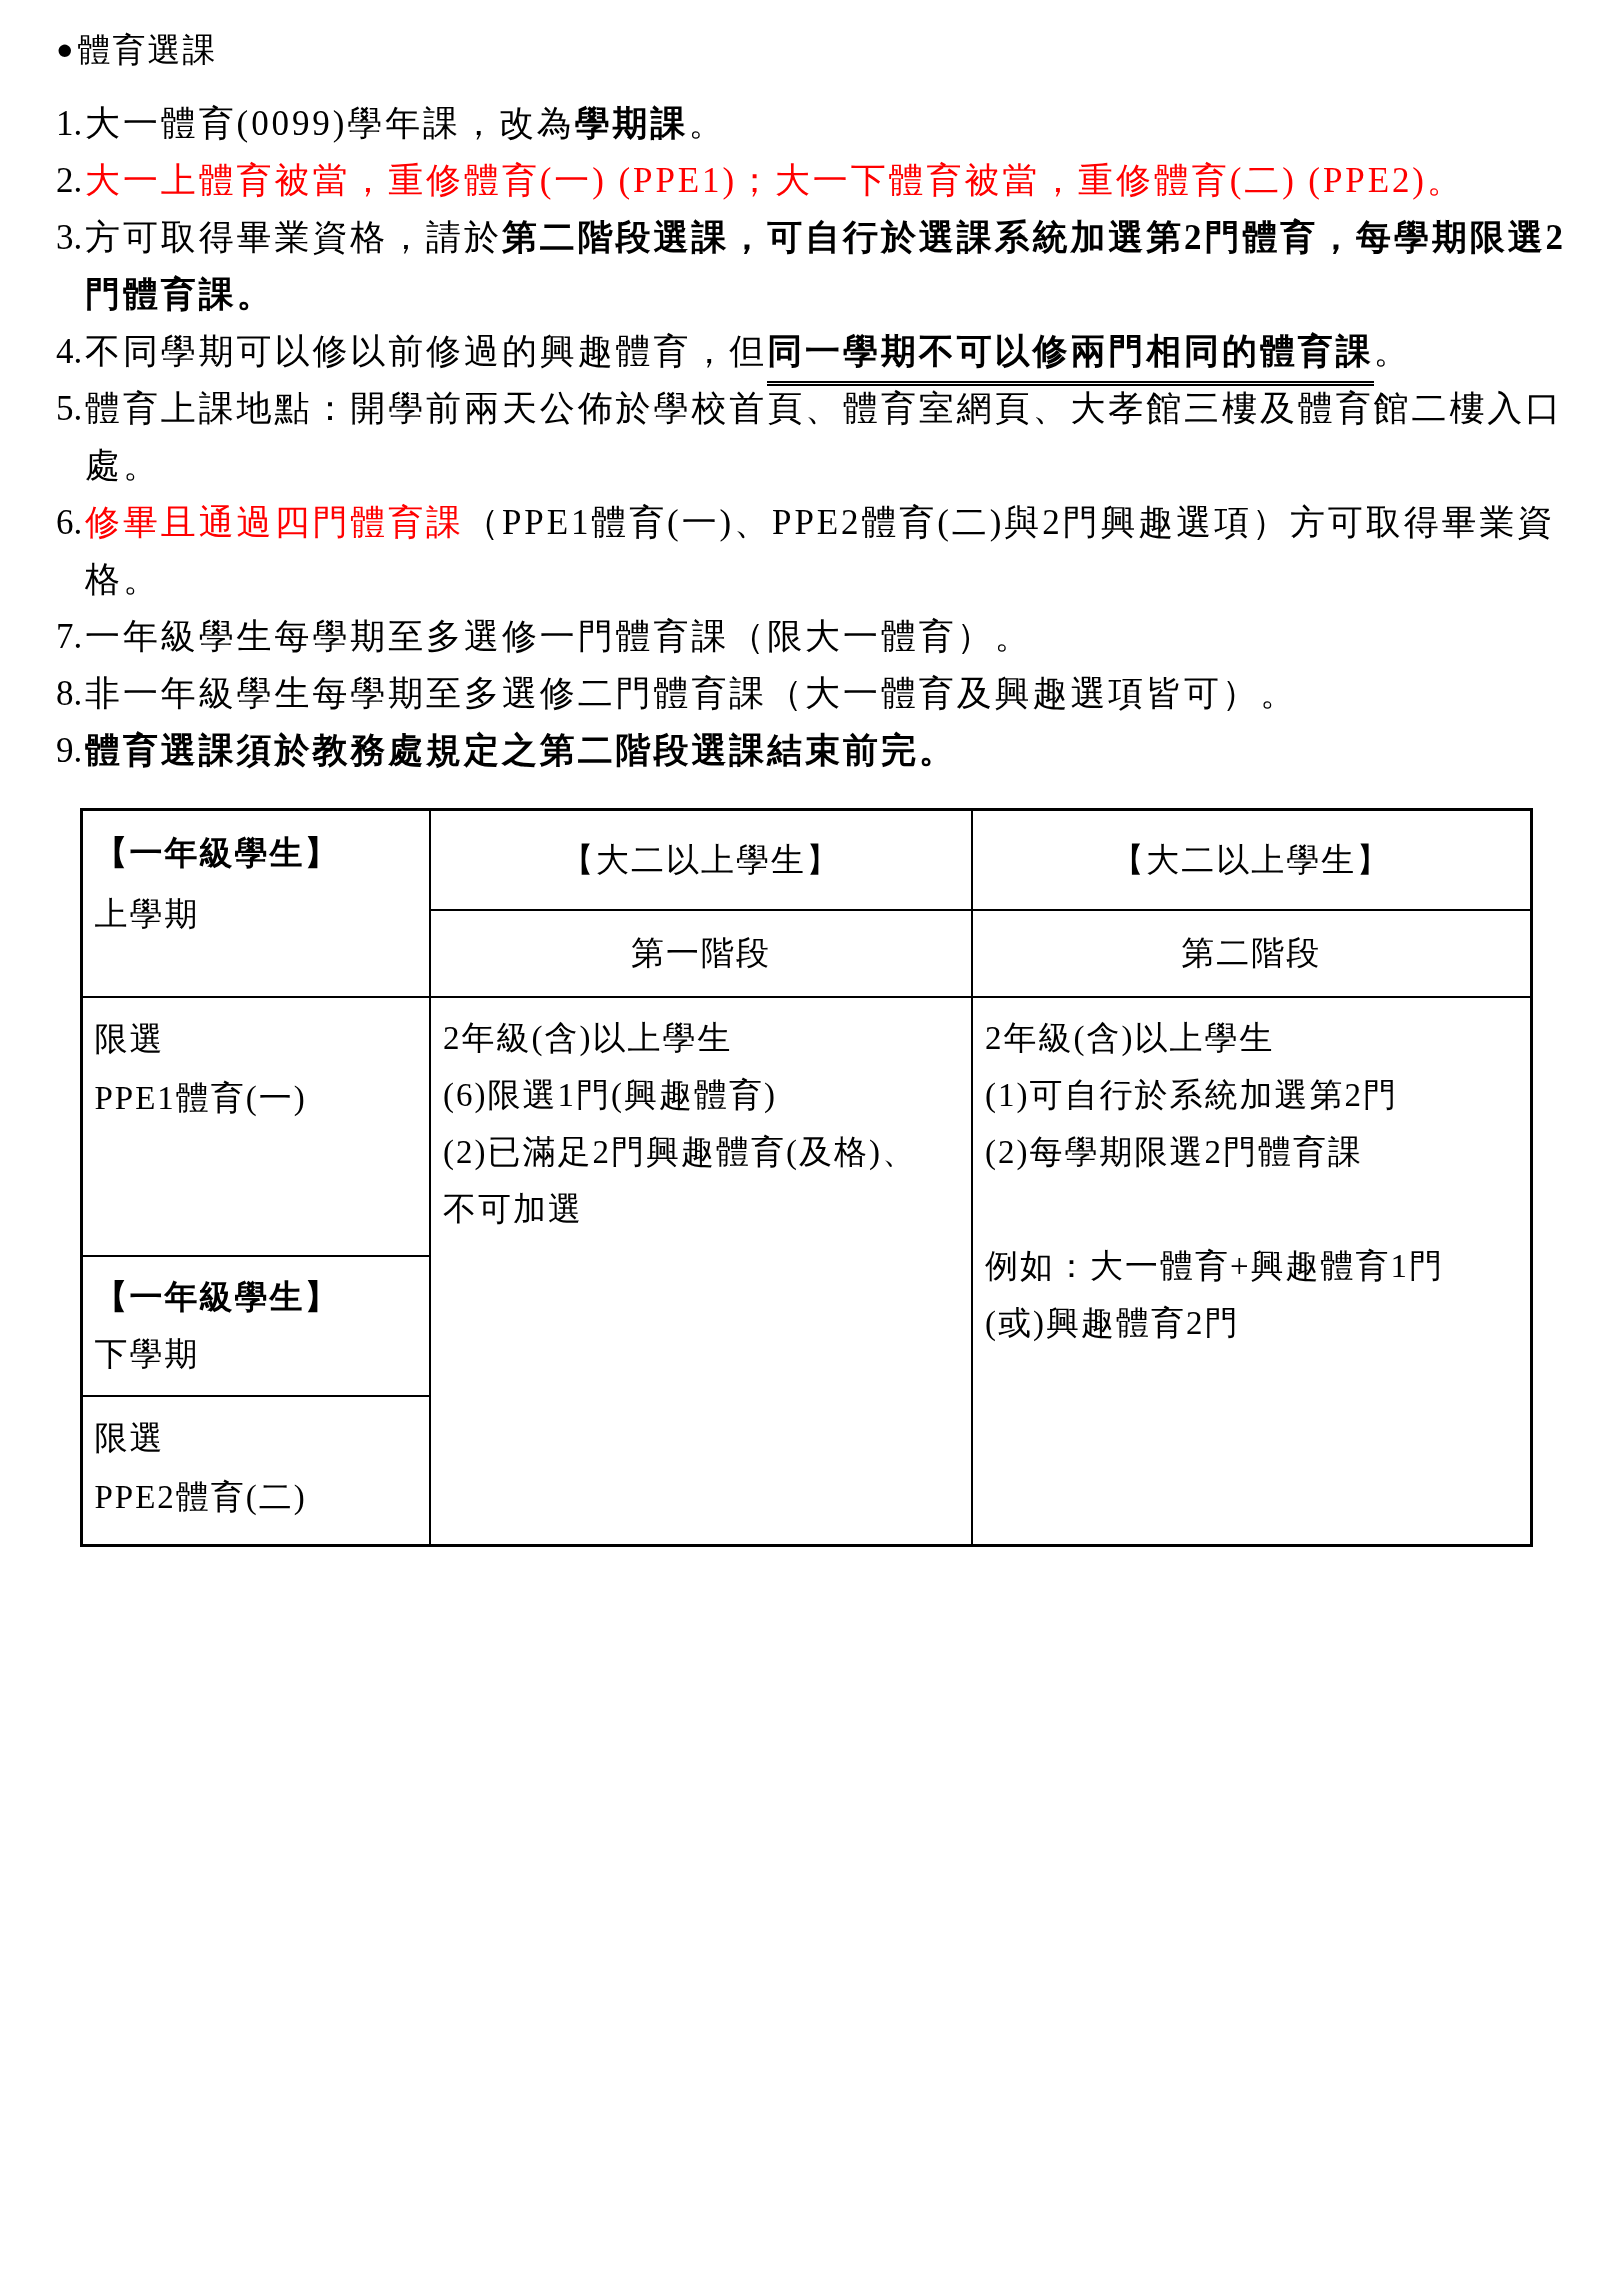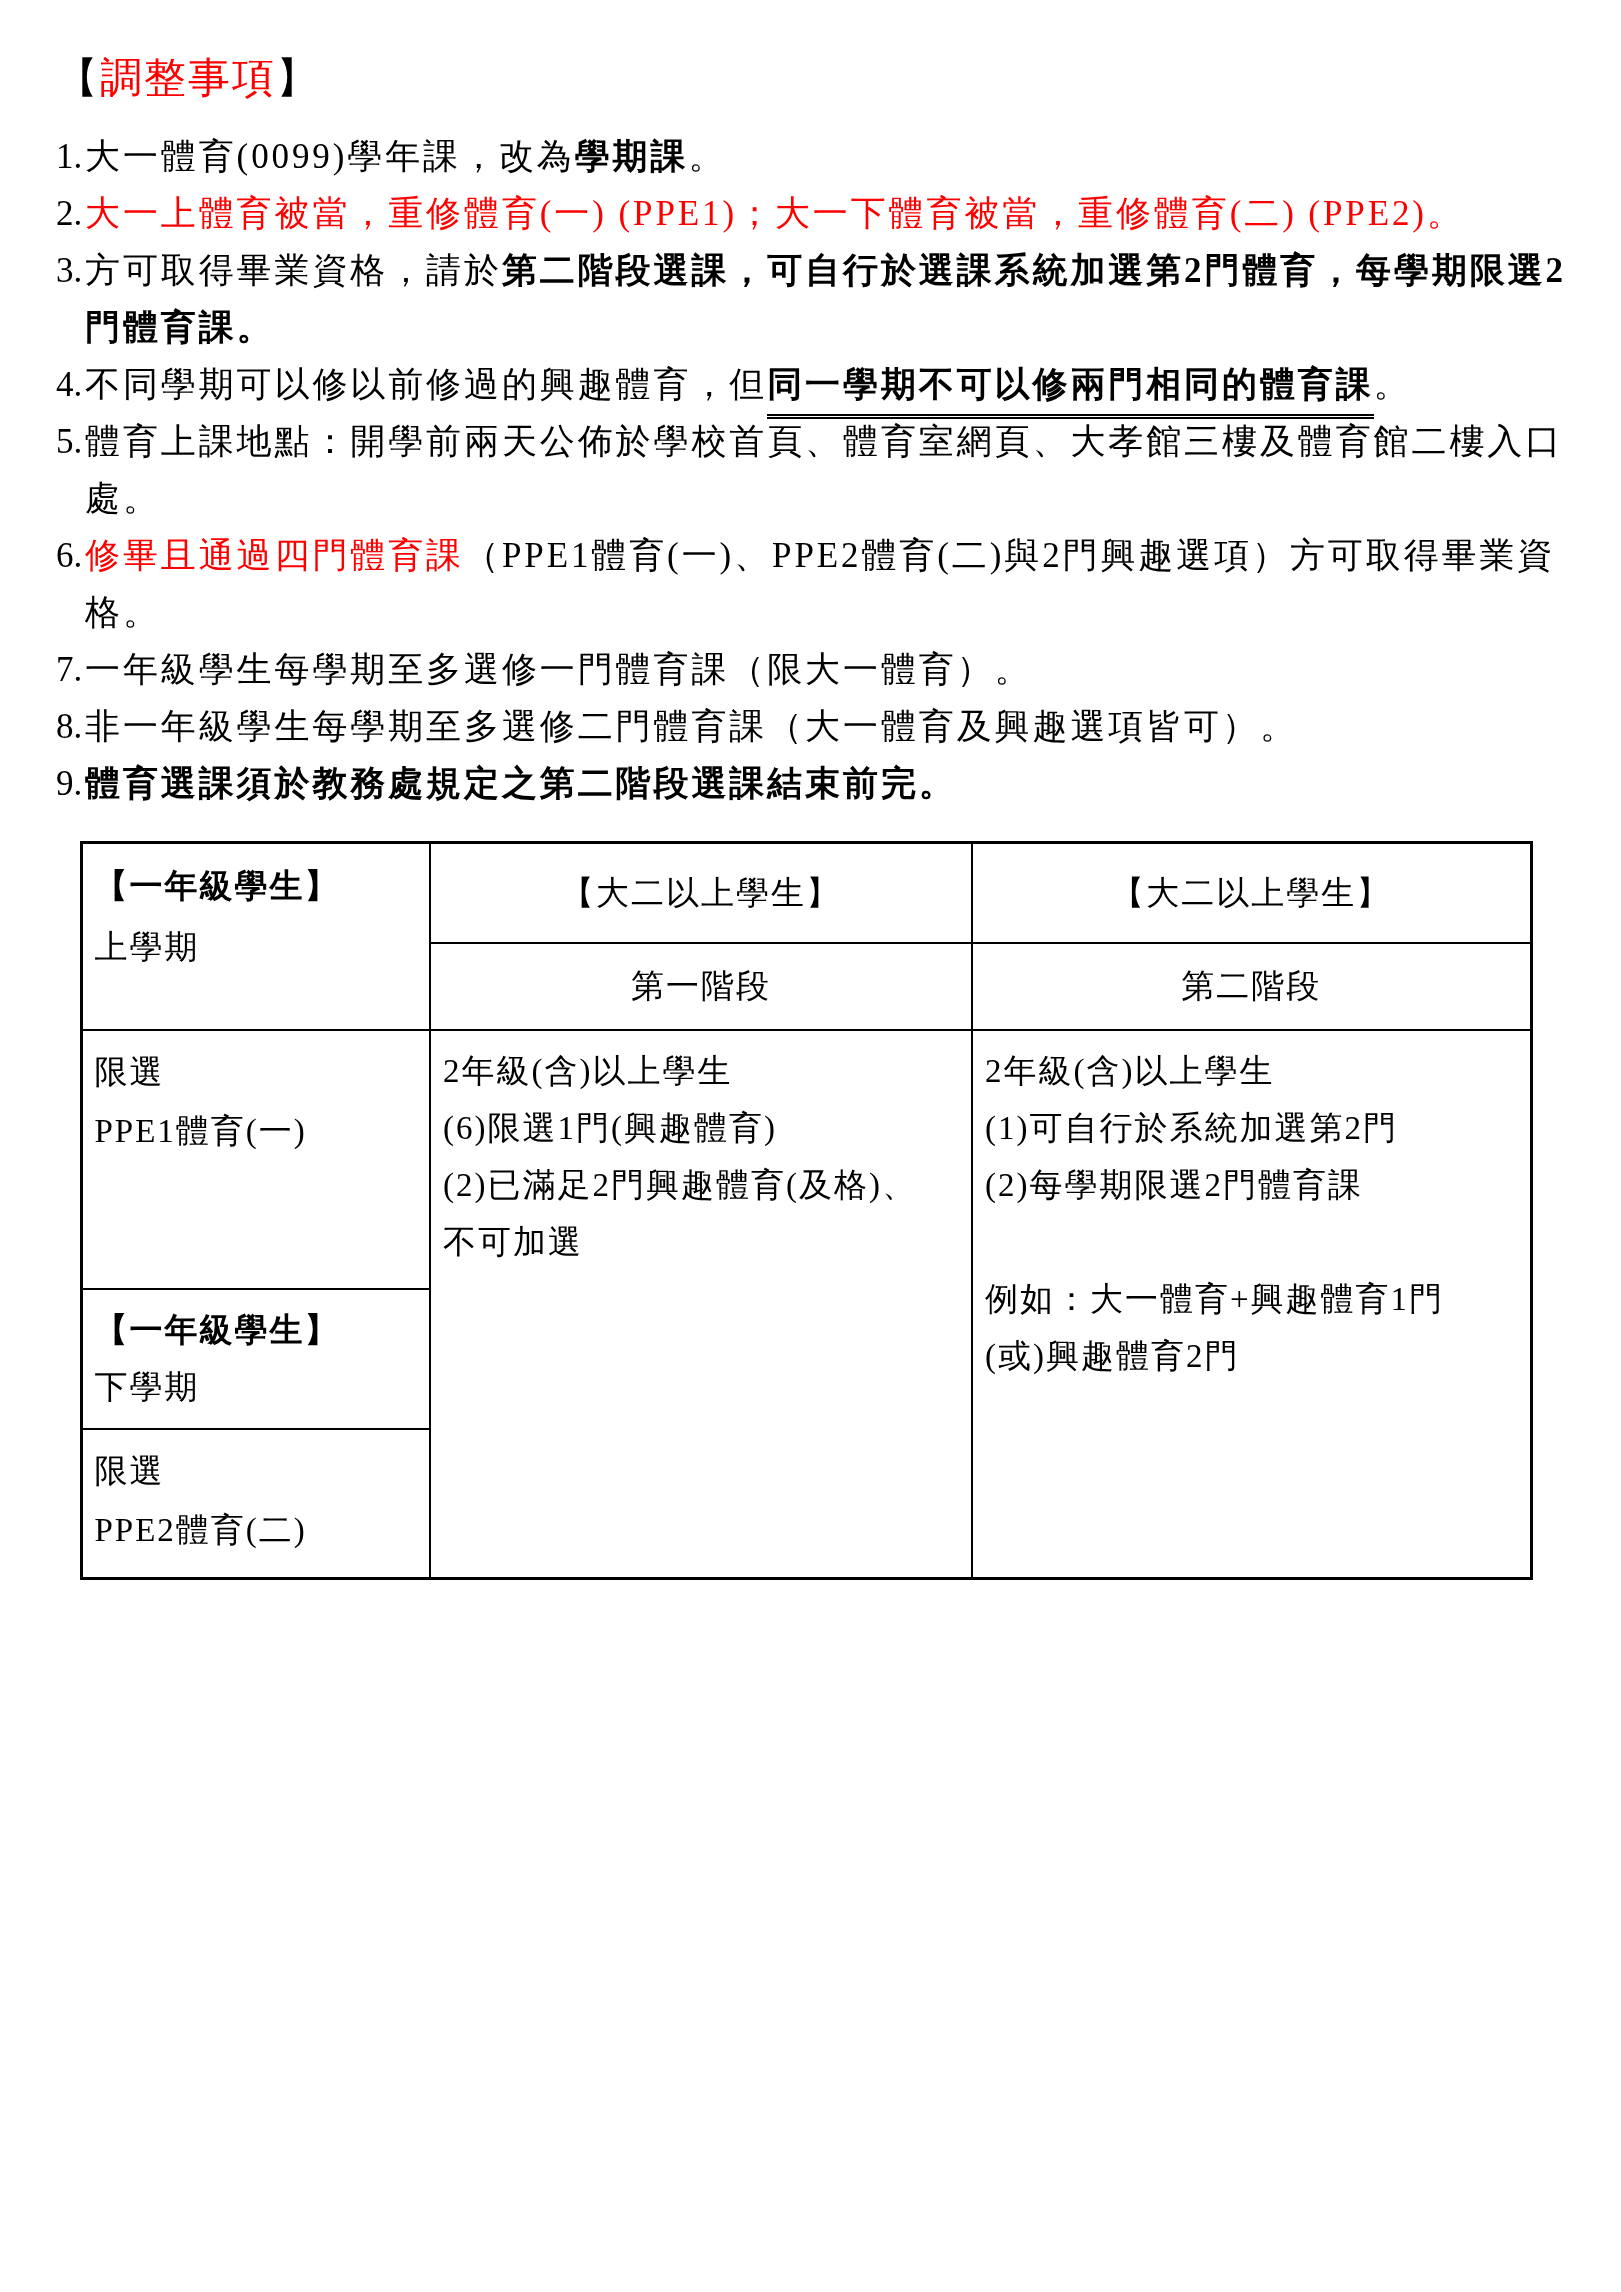--- a/index.html
+++ b/index.html
@@ -60,24 +60,24 @@
   td.c1c{height:123px;padding:9.8px 0 0 15.7px;line-height:59px;}
   td.bodycell{padding:84px 7.8px 0 13.7px;line-height:57px;}
   .cell-title{font-weight:bold;}
   .tline{white-space:nowrap;}
 </style>
 </head>
 <body>
 
 <div class="page">
 
+  <div class="doc-title">
+    <span class="bullet">●</span><span>體育選課</span>
+  </div>
 
-  <div class="sec-heading">
-    <span>【</span><span class="lbl-red">調整事項</span><span>】</span>
-  </div>
 
   <div class="items" id="adjustments">
       <div class="item">
         <span class="num">1.</span>
         <span class="itext"><span>大一體育(0099)學年課，改為</span><span class="b">學期課</span><span>。</span><br></span>
       </div>
       <div class="item">
         <span class="num">2.</span>
         <span class="itext"><span class="red">大一上體育被當，重修體育(一) (PPE1)；大一下體育被當，重修體育(二) (PPE2)。</span></span>
       </div>

